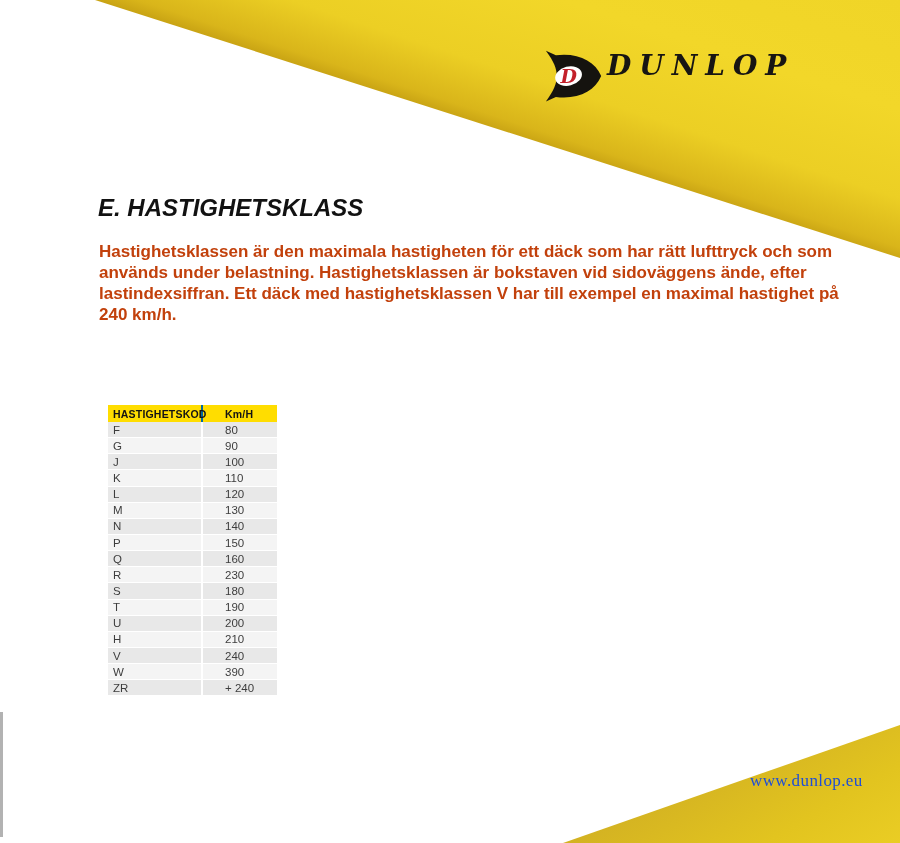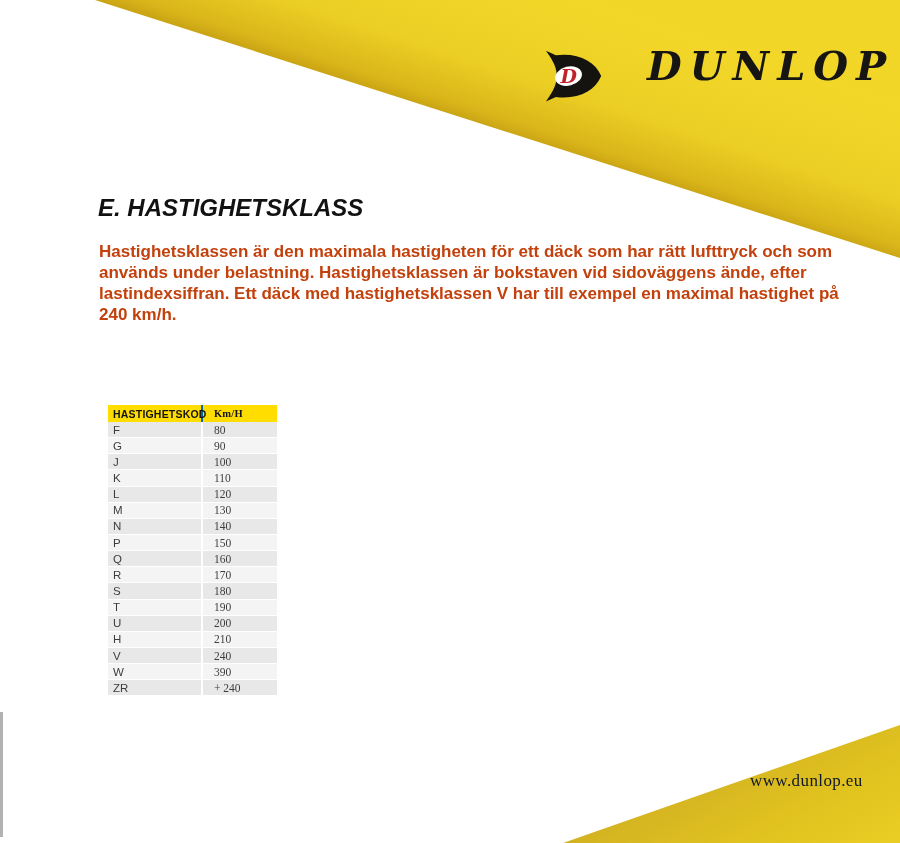--- a/index.html
+++ b/index.html
@@ -36,26 +36,25 @@
     position: absolute;
     left: 0; top: 2px;
     width: 58px; height: 62px;
   }
   .brand-word {
     position: absolute;
     left: 62px; top: 0px;
     font-family: "DejaVu Serif", serif;
     font-weight: bold;
     font-style: italic;
-    font-size: 40px;
+    font-size: 28px;
     line-height: 44px;
     letter-spacing: 8px;
     color: #171513;
     white-space: nowrap;
-    margin-left: 40px;
   }
   .brand-tagline {
     position: absolute;
     left: 49px; top: 51px;
     font-family: "Liberation Sans", sans-serif;
     font-weight: bold;
     font-style: italic;
     font-size: 13px;
     letter-spacing: 5.2px;
     color: #1d1b18;
@@ -114,22 +113,22 @@
   .tc1 {
     width: 95px;
     box-sizing: border-box;
     border-right: 2px solid #ffffff;
     padding-left: 5px;
     display: flex; align-items: center;
   }
   .tc2 {
     flex: 1;
     box-sizing: border-box;
-    padding-left: 11px;
-    display: flex; align-items: center; font-family: Liberation Serif, serif;
+    padding-left: 22px;
+    display: flex; align-items: center;
   }
   .thead .tc1 { border-right: 2px solid #0369a1; }
 
   
   .footer-wedge {
     position: absolute;
     left: 563px; top: 725px;
     width: 337px; height: 118px;
     clip-path: polygon(100% 0, 100% 100%, 0 100%);
     background: linear-gradient(150deg,
@@ -137,21 +136,21 @@
       #d4b322 40%,
       #e2c41f 75%,
       #eacd24 100%);
   }
   .footer-url {
     position: absolute;
     left: 750px; top: 771px;
     font-family: "Liberation Serif", serif;
     font-size: 17px;
     letter-spacing: 0.4px;
-    color: #0f172a;
+    color: #1d4ed8;
     white-space: nowrap;
   }
   .left-edge-mark {
     position: absolute;
     left: 0; top: 712px;
     width: 3px; height: 125px;
     background: #b2b2b2;
   }
 </style>
 </head>
@@ -210,21 +209,21 @@
         <div class="trow r-light">
           <div class="tc1">P</div>
           <div class="tc2">150</div>
         </div>
         <div class="trow r-dark">
           <div class="tc1">Q</div>
           <div class="tc2">160</div>
         </div>
         <div class="trow r-light">
           <div class="tc1">R</div>
-          <div class="tc2">170</div>
+          <div class="tc2">230</div>
         </div>
         <div class="trow r-dark">
           <div class="tc1">S</div>
           <div class="tc2">180</div>
         </div>
         <div class="trow r-light">
           <div class="tc1">T</div>
           <div class="tc2">190</div>
         </div>
         <div class="trow r-dark">

